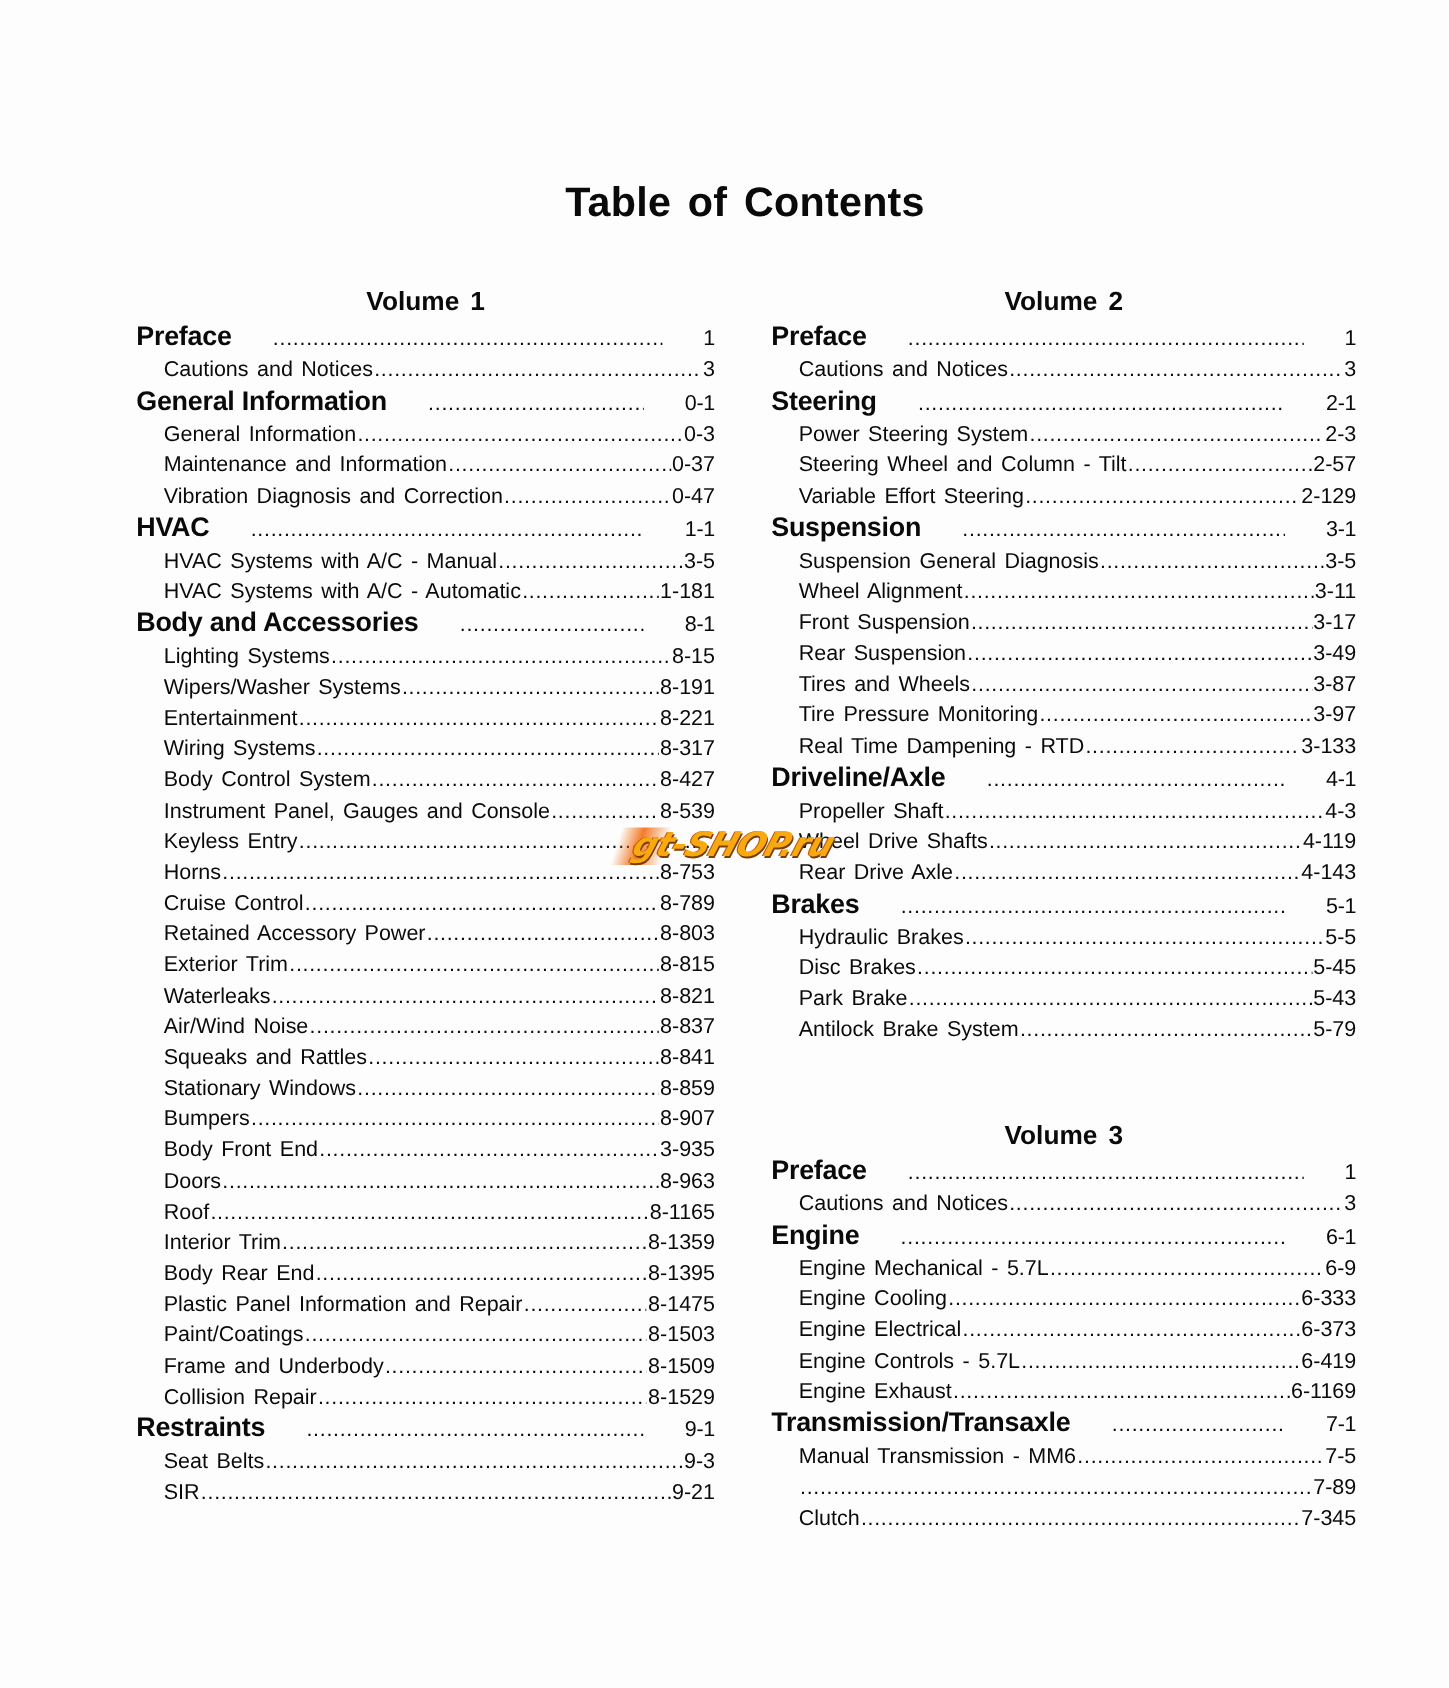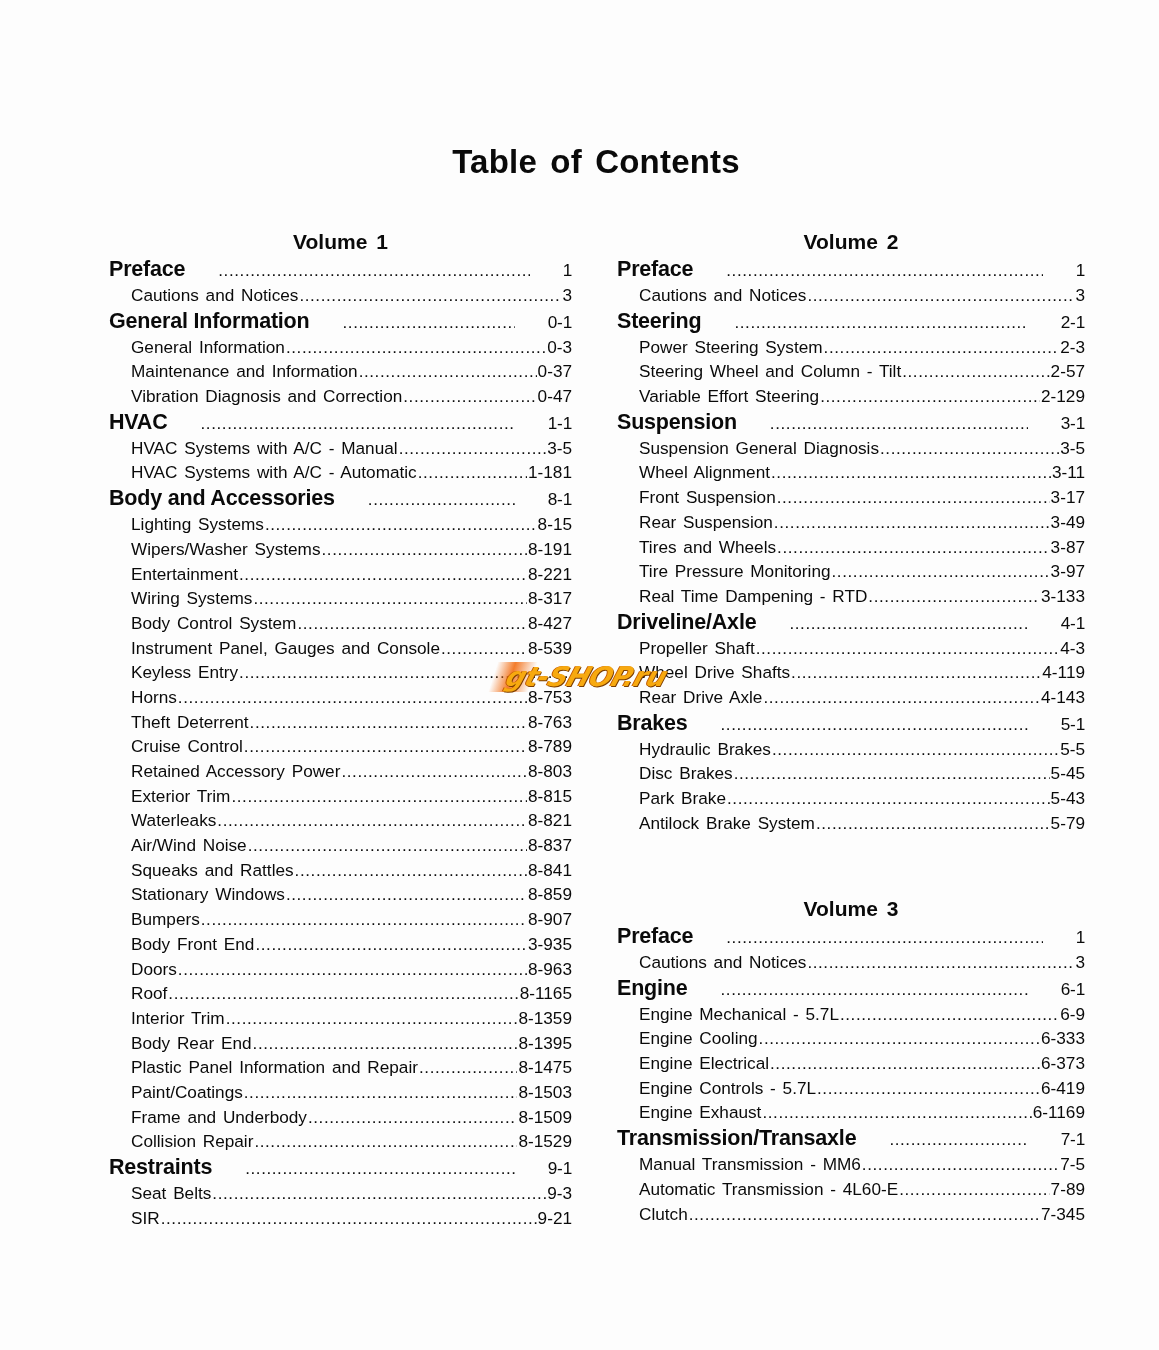--- a/index.html
+++ b/index.html
@@ -141,25 +141,20 @@
         <span class="label">Keyless Entry</span>
         <span class="leader"></span>
         <span class="page"></span>
       </div>
       <div class="entry minor">
         <span class="label">Horns</span>
         <span class="leader"></span>
         <span class="page">8-753</span>
       </div>
       <div class="entry minor">
-        <span class="label">Theft Deterrent</span>
-        <span class="leader"></span>
-        <span class="page">8-763</span>
-      </div>
-      <div class="entry minor">
         <span class="label">Cruise Control</span>
         <span class="leader"></span>
         <span class="page">8-789</span>
       </div>
       <div class="entry minor">
         <span class="label">Retained Accessory Power</span>
         <span class="leader"></span>
         <span class="page">8-803</span>
       </div>
       <div class="entry minor">
@@ -423,21 +418,20 @@
         <span class="label">Transmission/Transaxle</span>
         <span class="leader"></span>
         <span class="page">7-1</span>
       </div>
       <div class="entry minor">
         <span class="label">Manual Transmission - MM6</span>
         <span class="leader"></span>
         <span class="page">7-5</span>
       </div>
       <div class="entry minor">
-        <span class="label">Automatic Transmission - 4L60-E</span>
         <span class="leader"></span>
         <span class="page">7-89</span>
       </div>
       <div class="entry minor">
         <span class="label">Clutch</span>
         <span class="leader"></span>
         <span class="page">7-345</span>
       </div>
     </div>
 </div>

